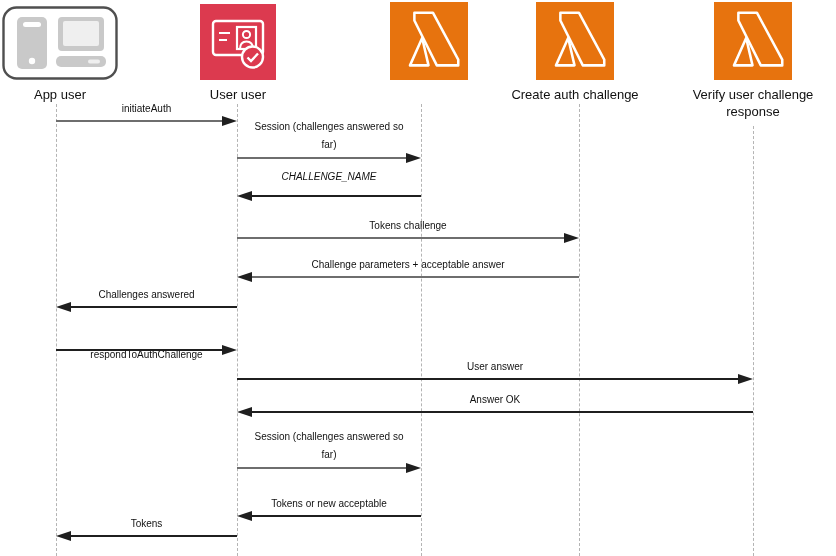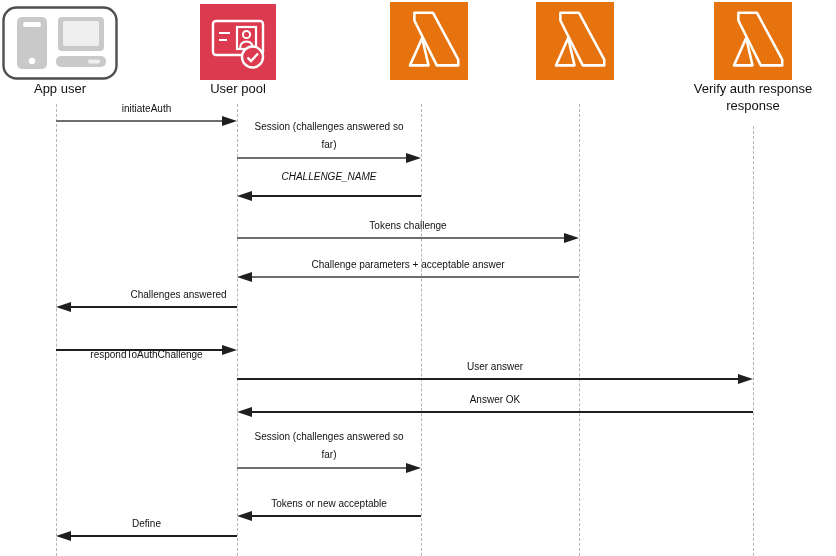--- a/index.html
+++ b/index.html
@@ -21,20 +21,21 @@
     align-items: center;
   }
   .actor-icon {
     height: 80px;
     display: flex;
     align-items: flex-end;
     justify-content: center;
   }
   .actor-icon svg { display: block; }
   .actor-label {
+    margin-top: 6px;
     font-size: 13px;
     line-height: 17px;
     text-align: center;
     color: #111;
   }
   .lifeline {
     position: absolute;
     width: 0;
     border-left: 1px dashed #b4b4b4;
   }
@@ -86,49 +87,50 @@
     <rect x="0" y="0" width="76" height="76" fill="currentColor"></rect>
     <rect x="13" y="17" width="50" height="34" rx="3" fill="none" stroke="#ffffff" stroke-width="2.4"></rect>
     <path d="M19 29 H30 M19 36 H27" fill="none" stroke="#ffffff" stroke-width="2.2"></path>
     <rect x="37" y="23" width="19" height="22" fill="none" stroke="#ffffff" stroke-width="2.2"></rect>
     <circle cx="46.5" cy="30.5" r="3.6" fill="none" stroke="#ffffff" stroke-width="2"></circle>
     <path d="M40 45 C40 39 43.5 37.5 46.5 37.5 C49.5 37.5 53 39 53 45" fill="none" stroke="#ffffff" stroke-width="2"></path>
     <circle cx="52.5" cy="53" r="10.5" fill="currentColor" stroke="#ffffff" stroke-width="2.4"></circle>
     <path d="M47.5 53.5 L51 57 L58 49.5" fill="none" stroke="#ffffff" stroke-width="2.4"></path>
   </svg>
         </div>
-    <div class="actor-label">User pool</div>
+    <div class="actor-label">User user</div>
   </div>
       <div class="actor" style="left: 354px;">
     <div class="actor-icon" style="color: rgb(231, 115, 14);">
           <svg width="78" height="78" viewBox="0 0 80 80" xmlns="http://www.w3.org/2000/svg">
     <rect x="0" y="0" width="80" height="80" fill="currentColor"></rect>
     <path d="M25 11 H44 L70 59 V65 H48 L25 19 Z" fill="none" stroke="#ffffff" stroke-width="2.6" stroke-linejoin="round"></path>
     <path d="M33 37 L39.5 65 H20.5 Z" fill="none" stroke="#ffffff" stroke-width="2.6" stroke-linejoin="round"></path>
   </svg>
         </div>
   </div>
       <div class="actor" style="left: 500px;">
     <div class="actor-icon" style="color: rgb(231, 115, 14);">
           <svg width="78" height="78" viewBox="0 0 80 80" xmlns="http://www.w3.org/2000/svg">
     <rect x="0" y="0" width="80" height="80" fill="currentColor"></rect>
     <path d="M25 11 H44 L70 59 V65 H48 L25 19 Z" fill="none" stroke="#ffffff" stroke-width="2.6" stroke-linejoin="round"></path>
     <path d="M33 37 L39.5 65 H20.5 Z" fill="none" stroke="#ffffff" stroke-width="2.6" stroke-linejoin="round"></path>
   </svg>
         </div>
+    <div class="actor-label">Create auth challenge</div>
   </div>
       <div class="actor" style="left: 678px;">
     <div class="actor-icon" style="color: rgb(231, 115, 14);">
           <svg width="78" height="78" viewBox="0 0 80 80" xmlns="http://www.w3.org/2000/svg">
     <rect x="0" y="0" width="80" height="80" fill="currentColor"></rect>
     <path d="M25 11 H44 L70 59 V65 H48 L25 19 Z" fill="none" stroke="#ffffff" stroke-width="2.6" stroke-linejoin="round"></path>
     <path d="M33 37 L39.5 65 H20.5 Z" fill="none" stroke="#ffffff" stroke-width="2.6" stroke-linejoin="round"></path>
   </svg>
         </div>
-    <div class="actor-label">Verify auth response response</div>
+    <div class="actor-label">Verify user challenge response</div>
   </div>
     </div>
   <div id="lifelines-layer">
       <div class="lifeline" style="left: 56px; top: 104px; height: 452px;"></div>
       <div class="lifeline" style="left: 237px; top: 104px; height: 452px;"></div>
       <div class="lifeline" style="left: 421px; top: 104px; height: 452px;"></div>
       <div class="lifeline" style="left: 579px; top: 104px; height: 452px;"></div>
       <div class="lifeline" style="left: 753px; top: 126px; height: 430px;"></div>
     </div>
   <div id="messages-layer">
@@ -150,21 +152,21 @@
       <div class="message-label nowrap" style="left: 237px; width: 342px; top: 217px;">Tokens challenge</div>
       <div class="message-arrow" style="left: 237px; top: 237px; width: 342px;">
       <div class="arrow-line gray" style="left: 0px; right: 12px;"></div>
       <div class="arrow-head right"></div>
     </div>
       <div class="message-label nowrap" style="left: 237px; width: 342px; top: 256px;">Challenge parameters + acceptable answer</div>
       <div class="message-arrow" style="left: 237px; top: 276px; width: 342px;">
       <div class="arrow-line gray" style="left: 12px; right: 0px;"></div>
       <div class="arrow-head left"></div>
     </div>
-      <div class="message-label nowrap" style="left: 56px; width: 181px; top: 286px; margin-left: 32px;">Challenges answered</div>
+      <div class="message-label nowrap" style="left: 56px; width: 181px; top: 286px;">Challenges answered</div>
       <div class="message-arrow" style="left: 56px; top: 306px; width: 181px;">
       <div class="arrow-line black" style="left: 12px; right: 0px;"></div>
       <div class="arrow-head left"></div>
     </div>
       <div class="message-label nowrap" style="left: 56px; width: 181px; top: 346px;">respondToAuthChallenge</div>
       <div class="message-arrow" style="left: 56px; top: 349px; width: 181px;">
       <div class="arrow-line black" style="left: 0px; right: 12px;"></div>
       <div class="arrow-head right"></div>
     </div>
       <div class="message-label nowrap" style="left: 237px; width: 516px; top: 358px;">User answer</div>
@@ -180,19 +182,19 @@
       <div class="message-label" style="left: 254px; width: 150px; top: 428px;">Session (challenges answered so far)</div>
       <div class="message-arrow" style="left: 237px; top: 467px; width: 184px;">
       <div class="arrow-line gray" style="left: 0px; right: 12px;"></div>
       <div class="arrow-head right"></div>
     </div>
       <div class="message-label nowrap" style="left: 237px; width: 184px; top: 495px;">Tokens or new acceptable</div>
       <div class="message-arrow" style="left: 237px; top: 515px; width: 184px;">
       <div class="arrow-line black" style="left: 12px; right: 0px;"></div>
       <div class="arrow-head left"></div>
     </div>
-      <div class="message-label nowrap" style="left: 56px; width: 181px; top: 515px;">Define</div>
+      <div class="message-label nowrap" style="left: 56px; width: 181px; top: 515px;">Tokens</div>
       <div class="message-arrow" style="left: 56px; top: 535px; width: 181px;">
       <div class="arrow-line black" style="left: 12px; right: 0px;"></div>
       <div class="arrow-head left"></div>
     </div>
     </div>
 </div>
 
 </body></html>

